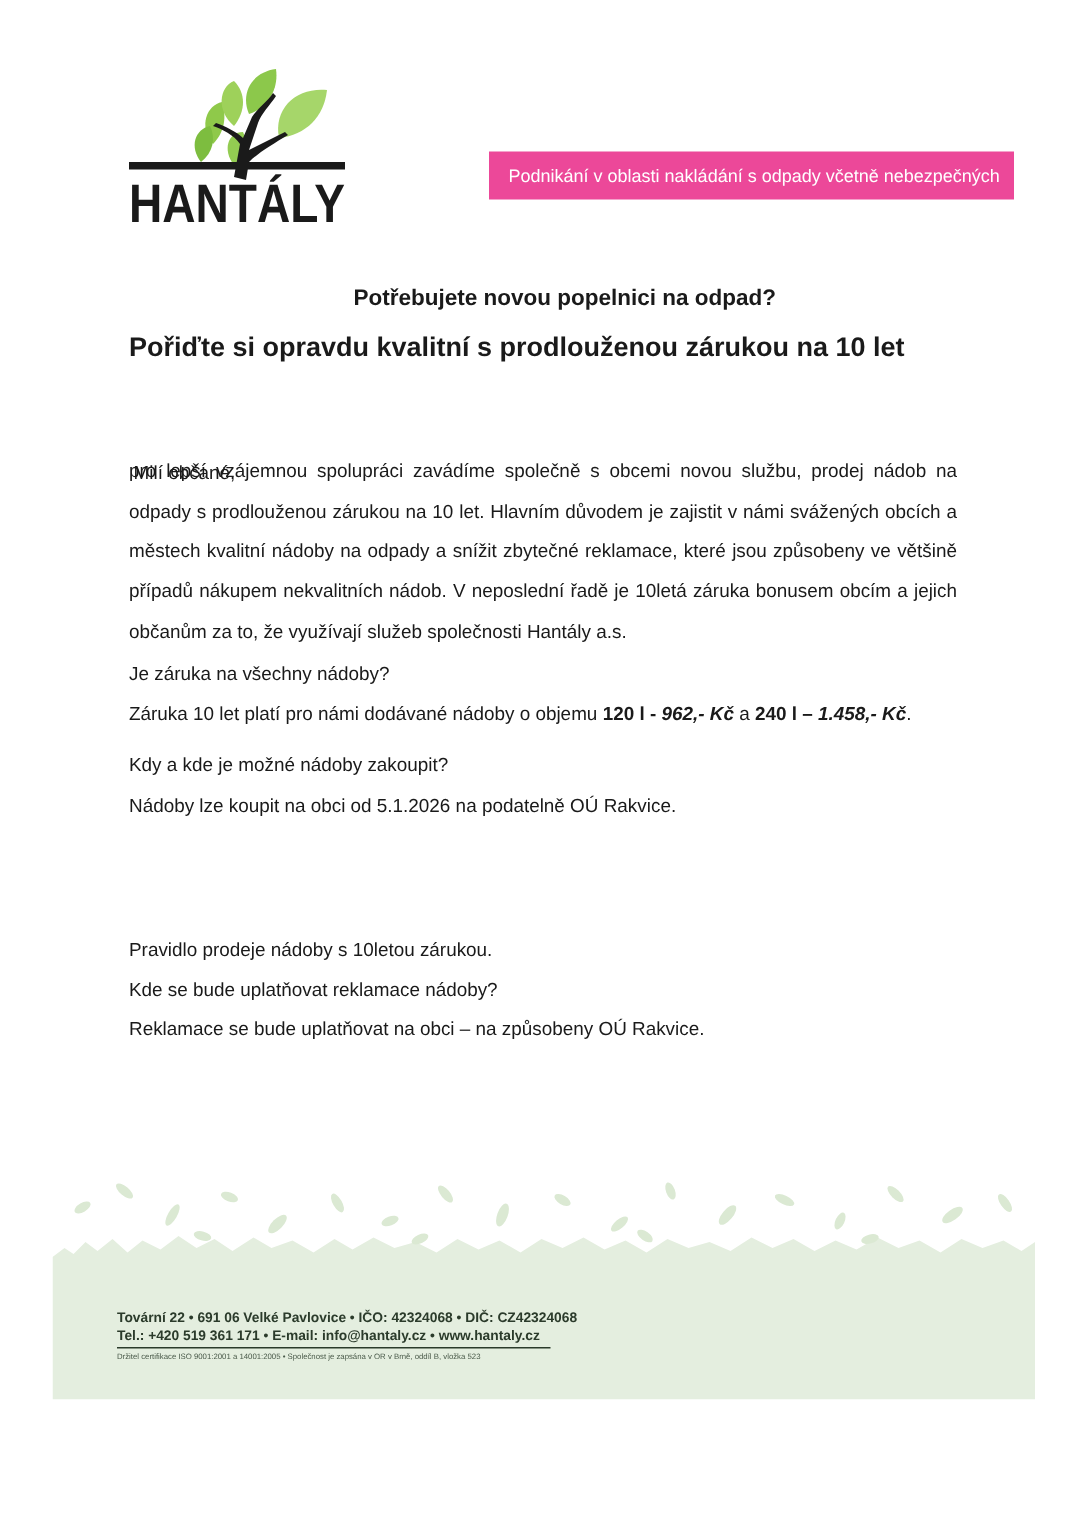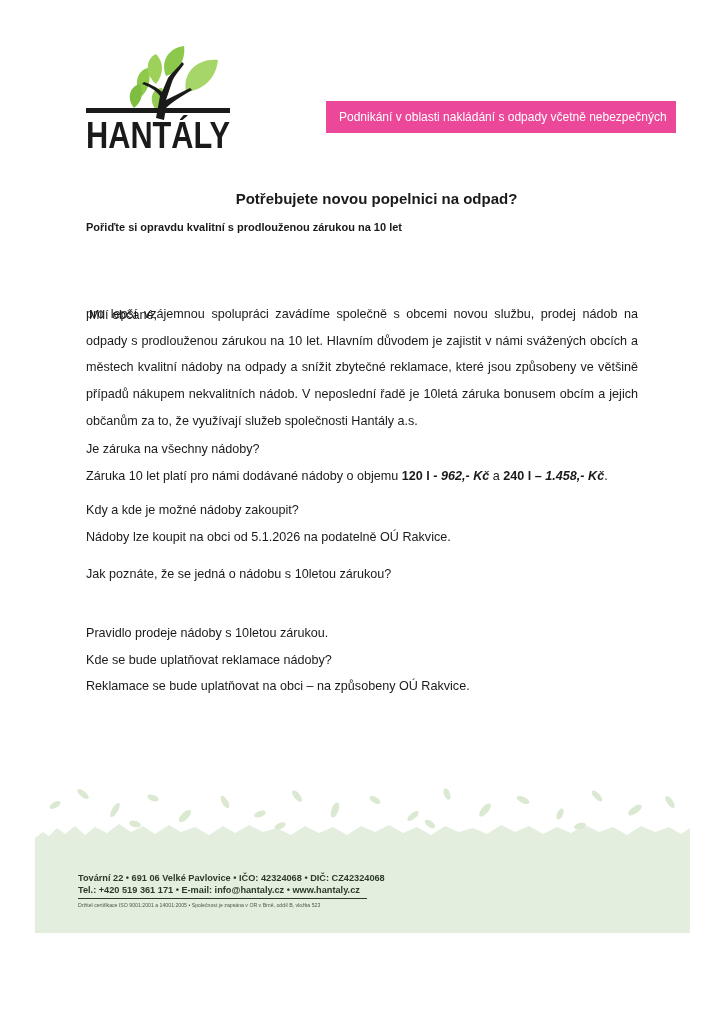--- a/index.html
+++ b/index.html
@@ -12,21 +12,21 @@
   .tagline-bar {
     position: absolute; left: 326px; top: 101px; width: 350px; height: 32px;
     background: #ec4899; color: #ffffff; font-size: 12px; line-height: 32px;
     padding-left: 13px; box-sizing: border-box; white-space: nowrap;
   }
   .title-1 {
     position: absolute; left: 0; width: 724px; top: 190px; text-align: center;
     font-weight: bold; font-size: 15px; padding-left: 29px; box-sizing: border-box;
   }
   .title-2 {
-    position: absolute; left: 86px; top: 221px; font-weight: bold; font-size: 11px;
+    position: absolute; left: 86px; top: 221px; font-weight: bold; font-size: 18px;
   }
   .body-text {
     position: absolute; left: 86px; width: 552px; font-size: 12.6px; line-height: 26.7px;
   }
   .body-text p { margin: 0; }
   .justify { text-align: justify; text-align-last: left; }
   .h { font-weight: normal; }
   .greeting { position: absolute; left: 89px; top: 278px; font-size: 12.6px; margin-top: 30px; }
   .para1 { top: 301px; }
   .q1 { top: 436px; }
@@ -78,21 +78,20 @@
   <p class="h">Je záruka na všechny nádoby?</p>
   <p><span>Záruka 10 let platí pro námi dodávané nádoby o objemu </span><b>120 l</b><b> - </b><b><i>962,- Kč</i></b><span> a </span><b>240 l</b><b> – </b><b><i>1.458,- Kč</i></b><span>.</span></p>
 </div>
 
 <div class="body-text q2">
   <p class="h">Kdy a kde je možné nádoby zakoupit?</p>
   <p>Nádoby lze koupit na obci od 5.1.2026 na podatelně OÚ Rakvice.</p>
 </div>
 
 <div class="body-text q3">
-  <p class="h">Jak poznáte, že se jedná o nádobu s 10letou zárukou?</p>
 </div>
 
 <div class="body-text q4">
   <p class="h">Pravidlo prodeje nádoby s 10letou zárukou.</p>
   <p class="h">Kde se bude uplatňovat reklamace nádoby?</p>
   <p>Reklamace se bude uplatňovat na obci – na způsobeny OÚ Rakvice.</p>
 </div>
 
 <div class="footer">
   <svg width="655" height="153" viewBox="0 0 655 153">

